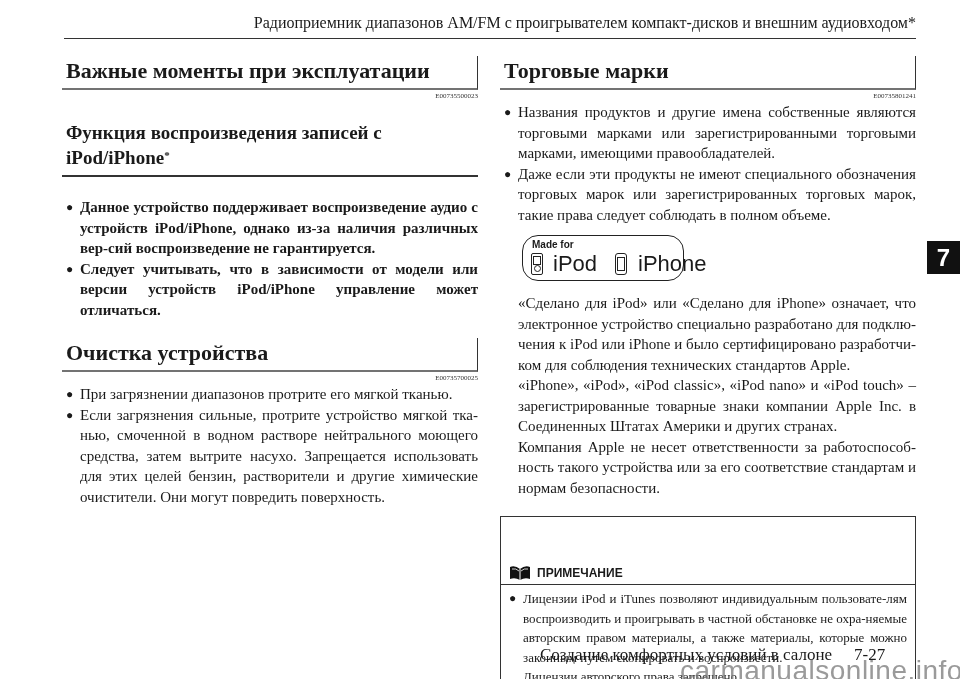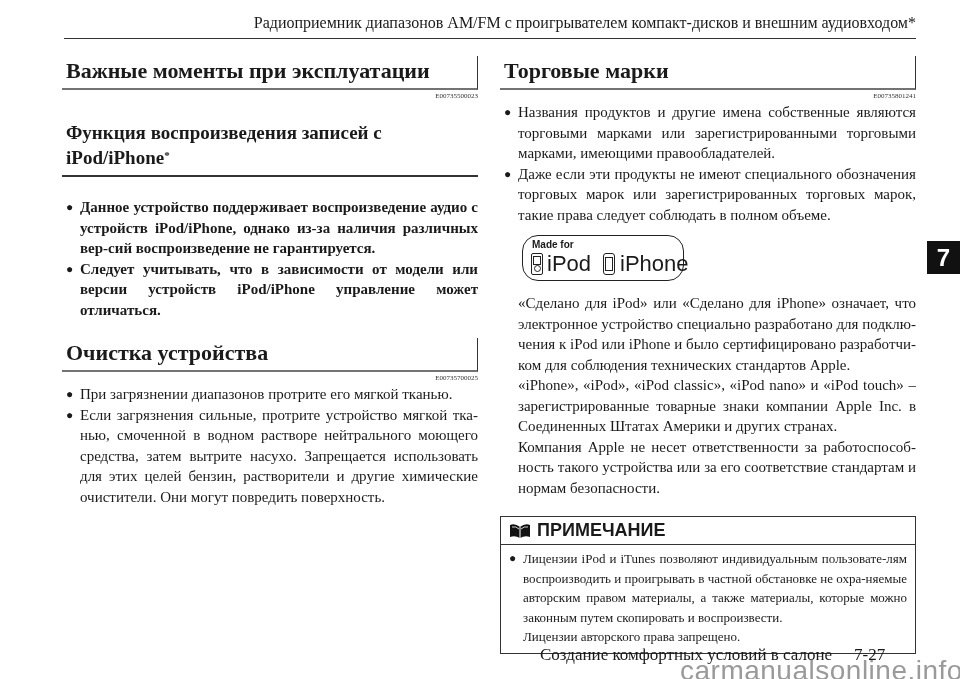--- a/index.html
+++ b/index.html
@@ -36,30 +36,30 @@
   }
   ul.bullets li::before {
     content: "\25CF"; position: absolute; left: 4px; top: 0; font-size: 12px;
   }
   .para { padding-left: 18px; font-size: 15px; line-height: 20.5px; text-align: justify; text-align-last: left; }
   .made-for {
     margin: 10px 0 12px 22px; width: 160px; height: 44px; border: 1.5px solid #222; border-radius: 16px;
     font-family: "Liberation Sans", sans-serif; position: relative;
   }
   .made-for .mf-top { position: absolute; left: 9px; top: 3px; font-size: 10px; font-weight: bold; }
-  .made-for .mf-row { position: absolute; left: 8px; top: 15px; display: flex; align-items: center; gap: 2px; font-size: 22px; }
+  .made-for .mf-row { position: absolute; left: 8px; top: 15px; display: flex; align-items: center; gap: 8px; font-size: 22px; }
   .ipod-glyph { width: 10px; height: 20px; border: 1.5px solid #222; border-radius: 2px; position: relative; margin-right: 2px; }
   .ipod-glyph::before { content: ""; position: absolute; left: 1px; right: 1px; top: 2px; height: 7px; border: 1px solid #222; }
   .ipod-glyph::after { content: ""; position: absolute; left: 2px; bottom: 2px; width: 5px; height: 5px; border: 1px solid #222; border-radius: 50%; }
   .iphone-glyph { width: 10px; height: 20px; border: 1.5px solid #222; border-radius: 3px; margin: 0 3px 0 10px; position: relative; }
   .iphone-glyph::before { content: ""; position: absolute; left: 1px; right: 1px; top: 3px; bottom: 3px; border: 1px solid #222; }
   .note-box { margin-top: 18px; border: 1.2px solid #333; }
   .note-head {
-    font-family: "Liberation Sans", sans-serif; font-weight: bold; font-size: 18px;
-    padding: 3px 8px; display: flex; align-items: center; gap: 6px; border-bottom: 1px solid #333;
+    font-family: "Liberation Sans", sans-serif; font-weight: bold; font-size: 12px;
+    padding: 3px 8px; display: flex; align-items: center; gap: 6px; border-bottom: 1px solid #333; margin-top: 45px;
   }
   .book-icon { width: 22px; height: 16px; position: relative; }
   .book-icon svg { display: block; }
   .note-body { padding: 4px 8px 6px 4px; }
   .note-body ul.bullets li { font-size: 13px; line-height: 19.5px; }
   .note-body .para { font-size: 13px; line-height: 19.5px; }
   .footer {
     position: absolute; left: 540px; top: 645px; width: 378px; 
     font-size: 17px;
   }

